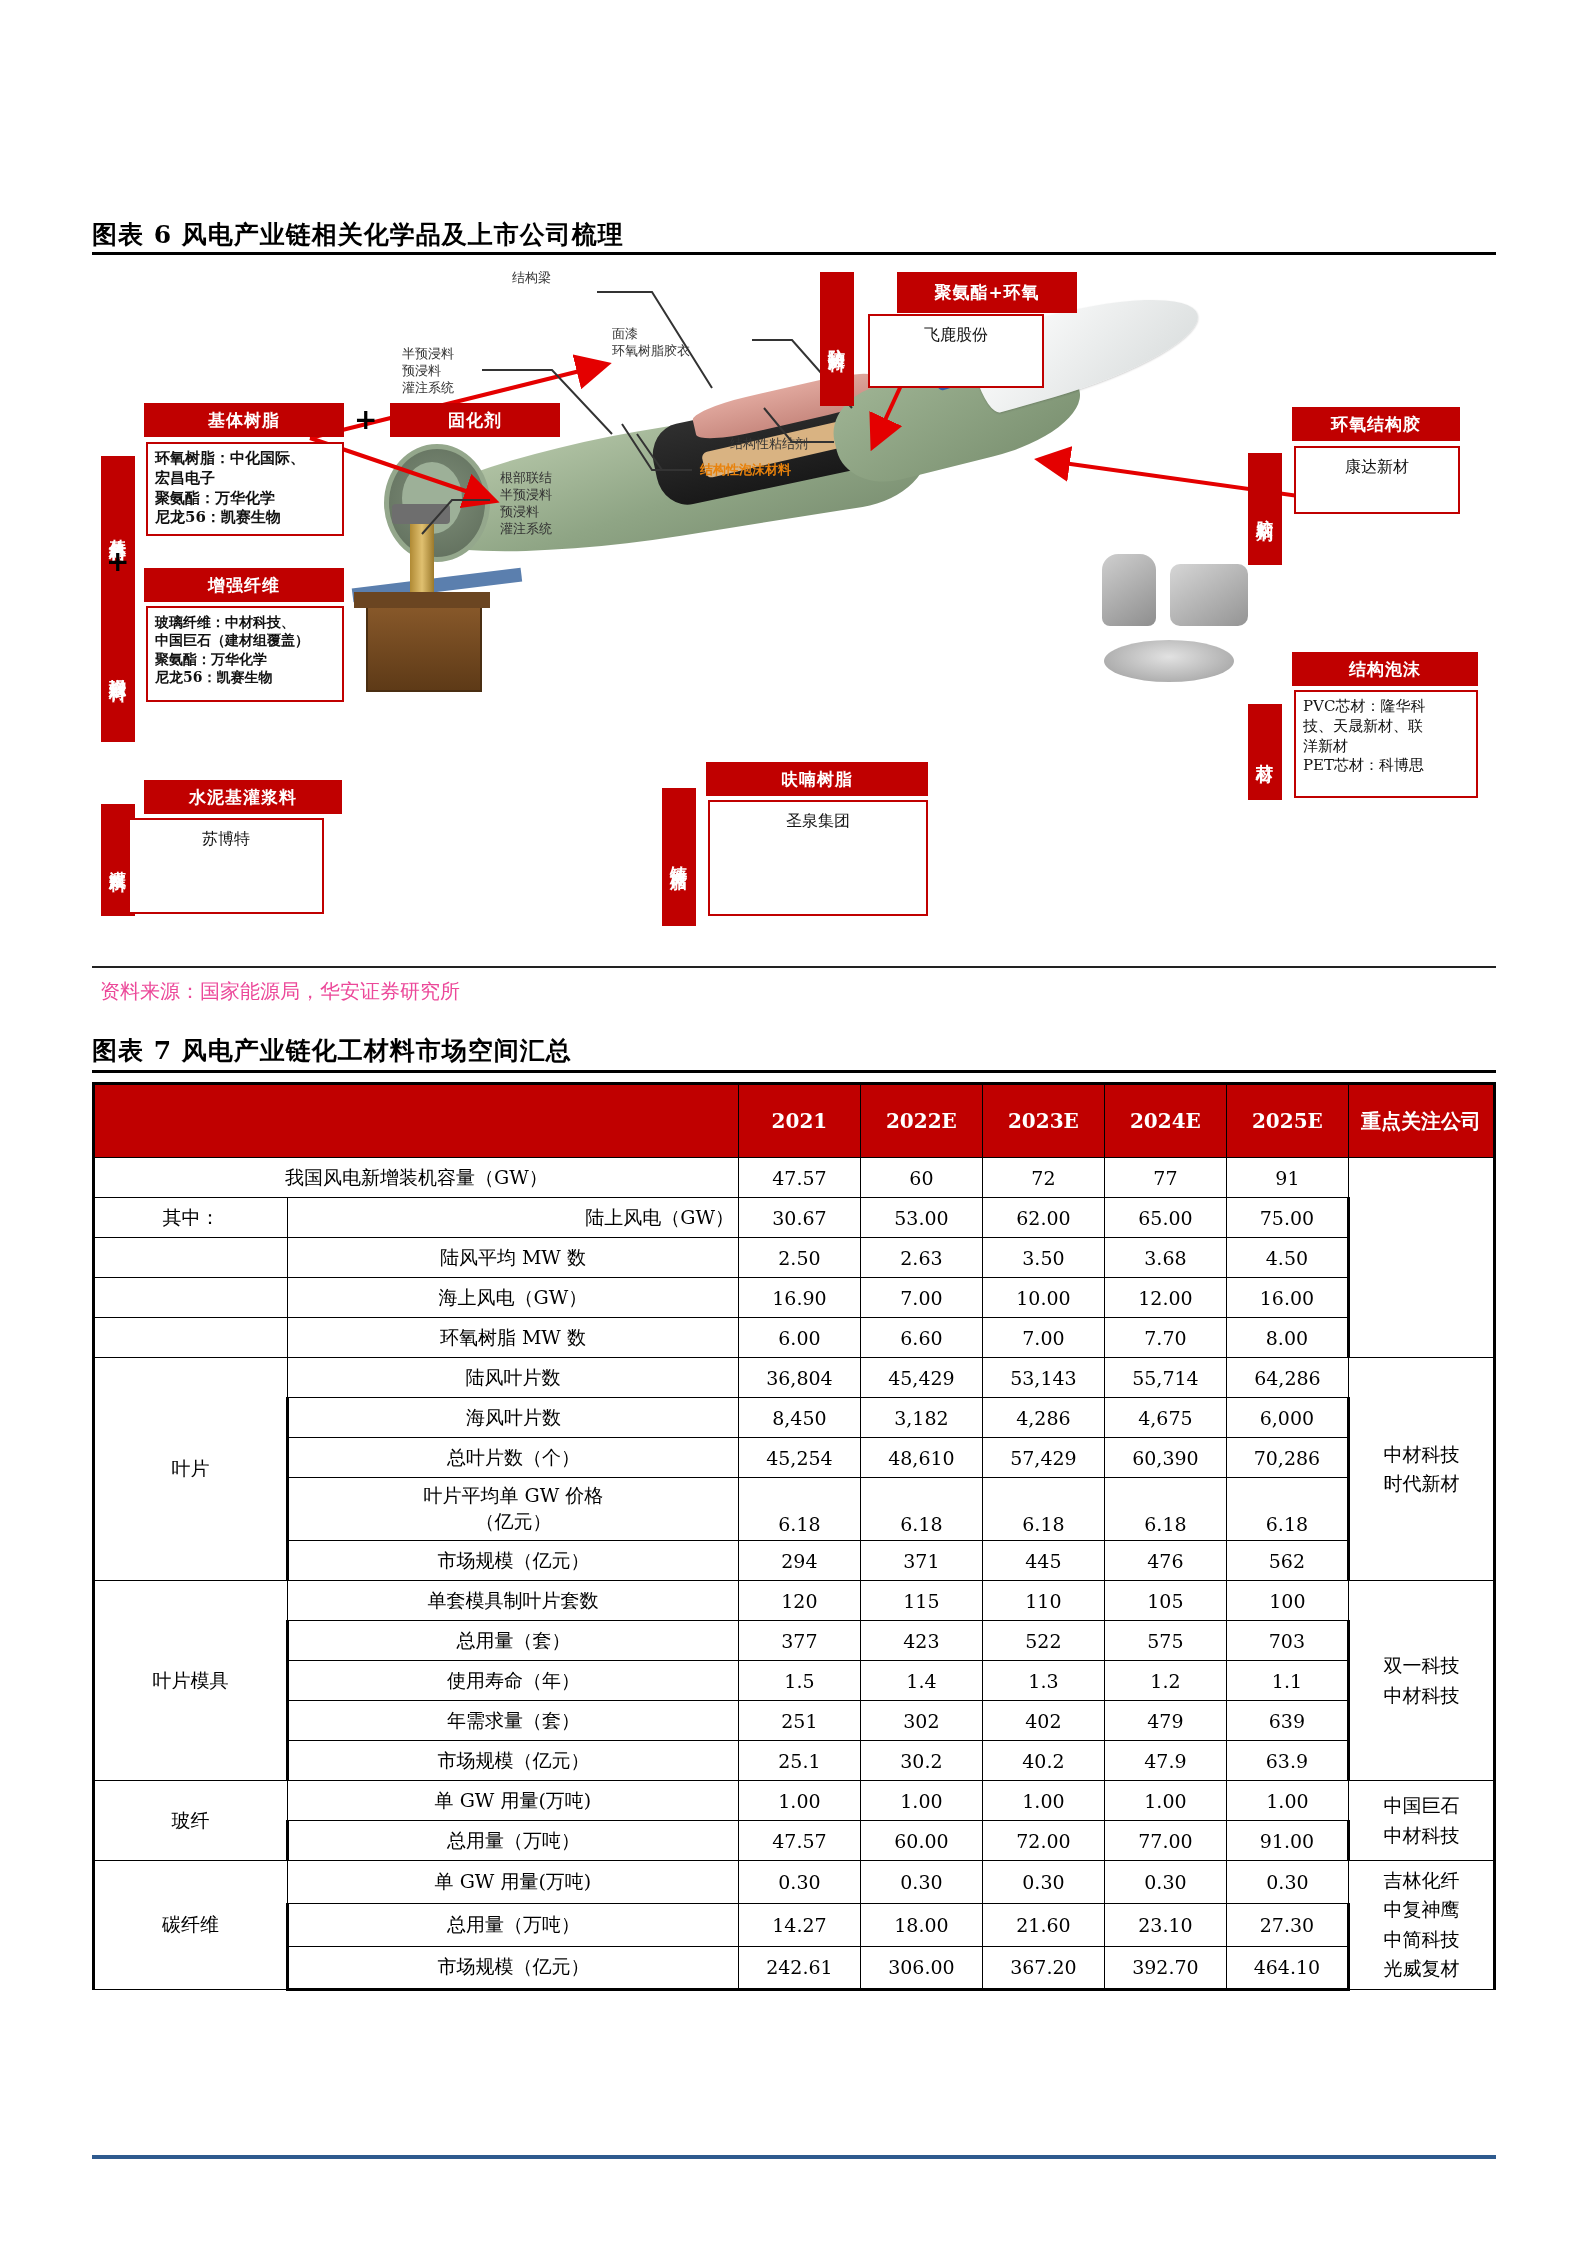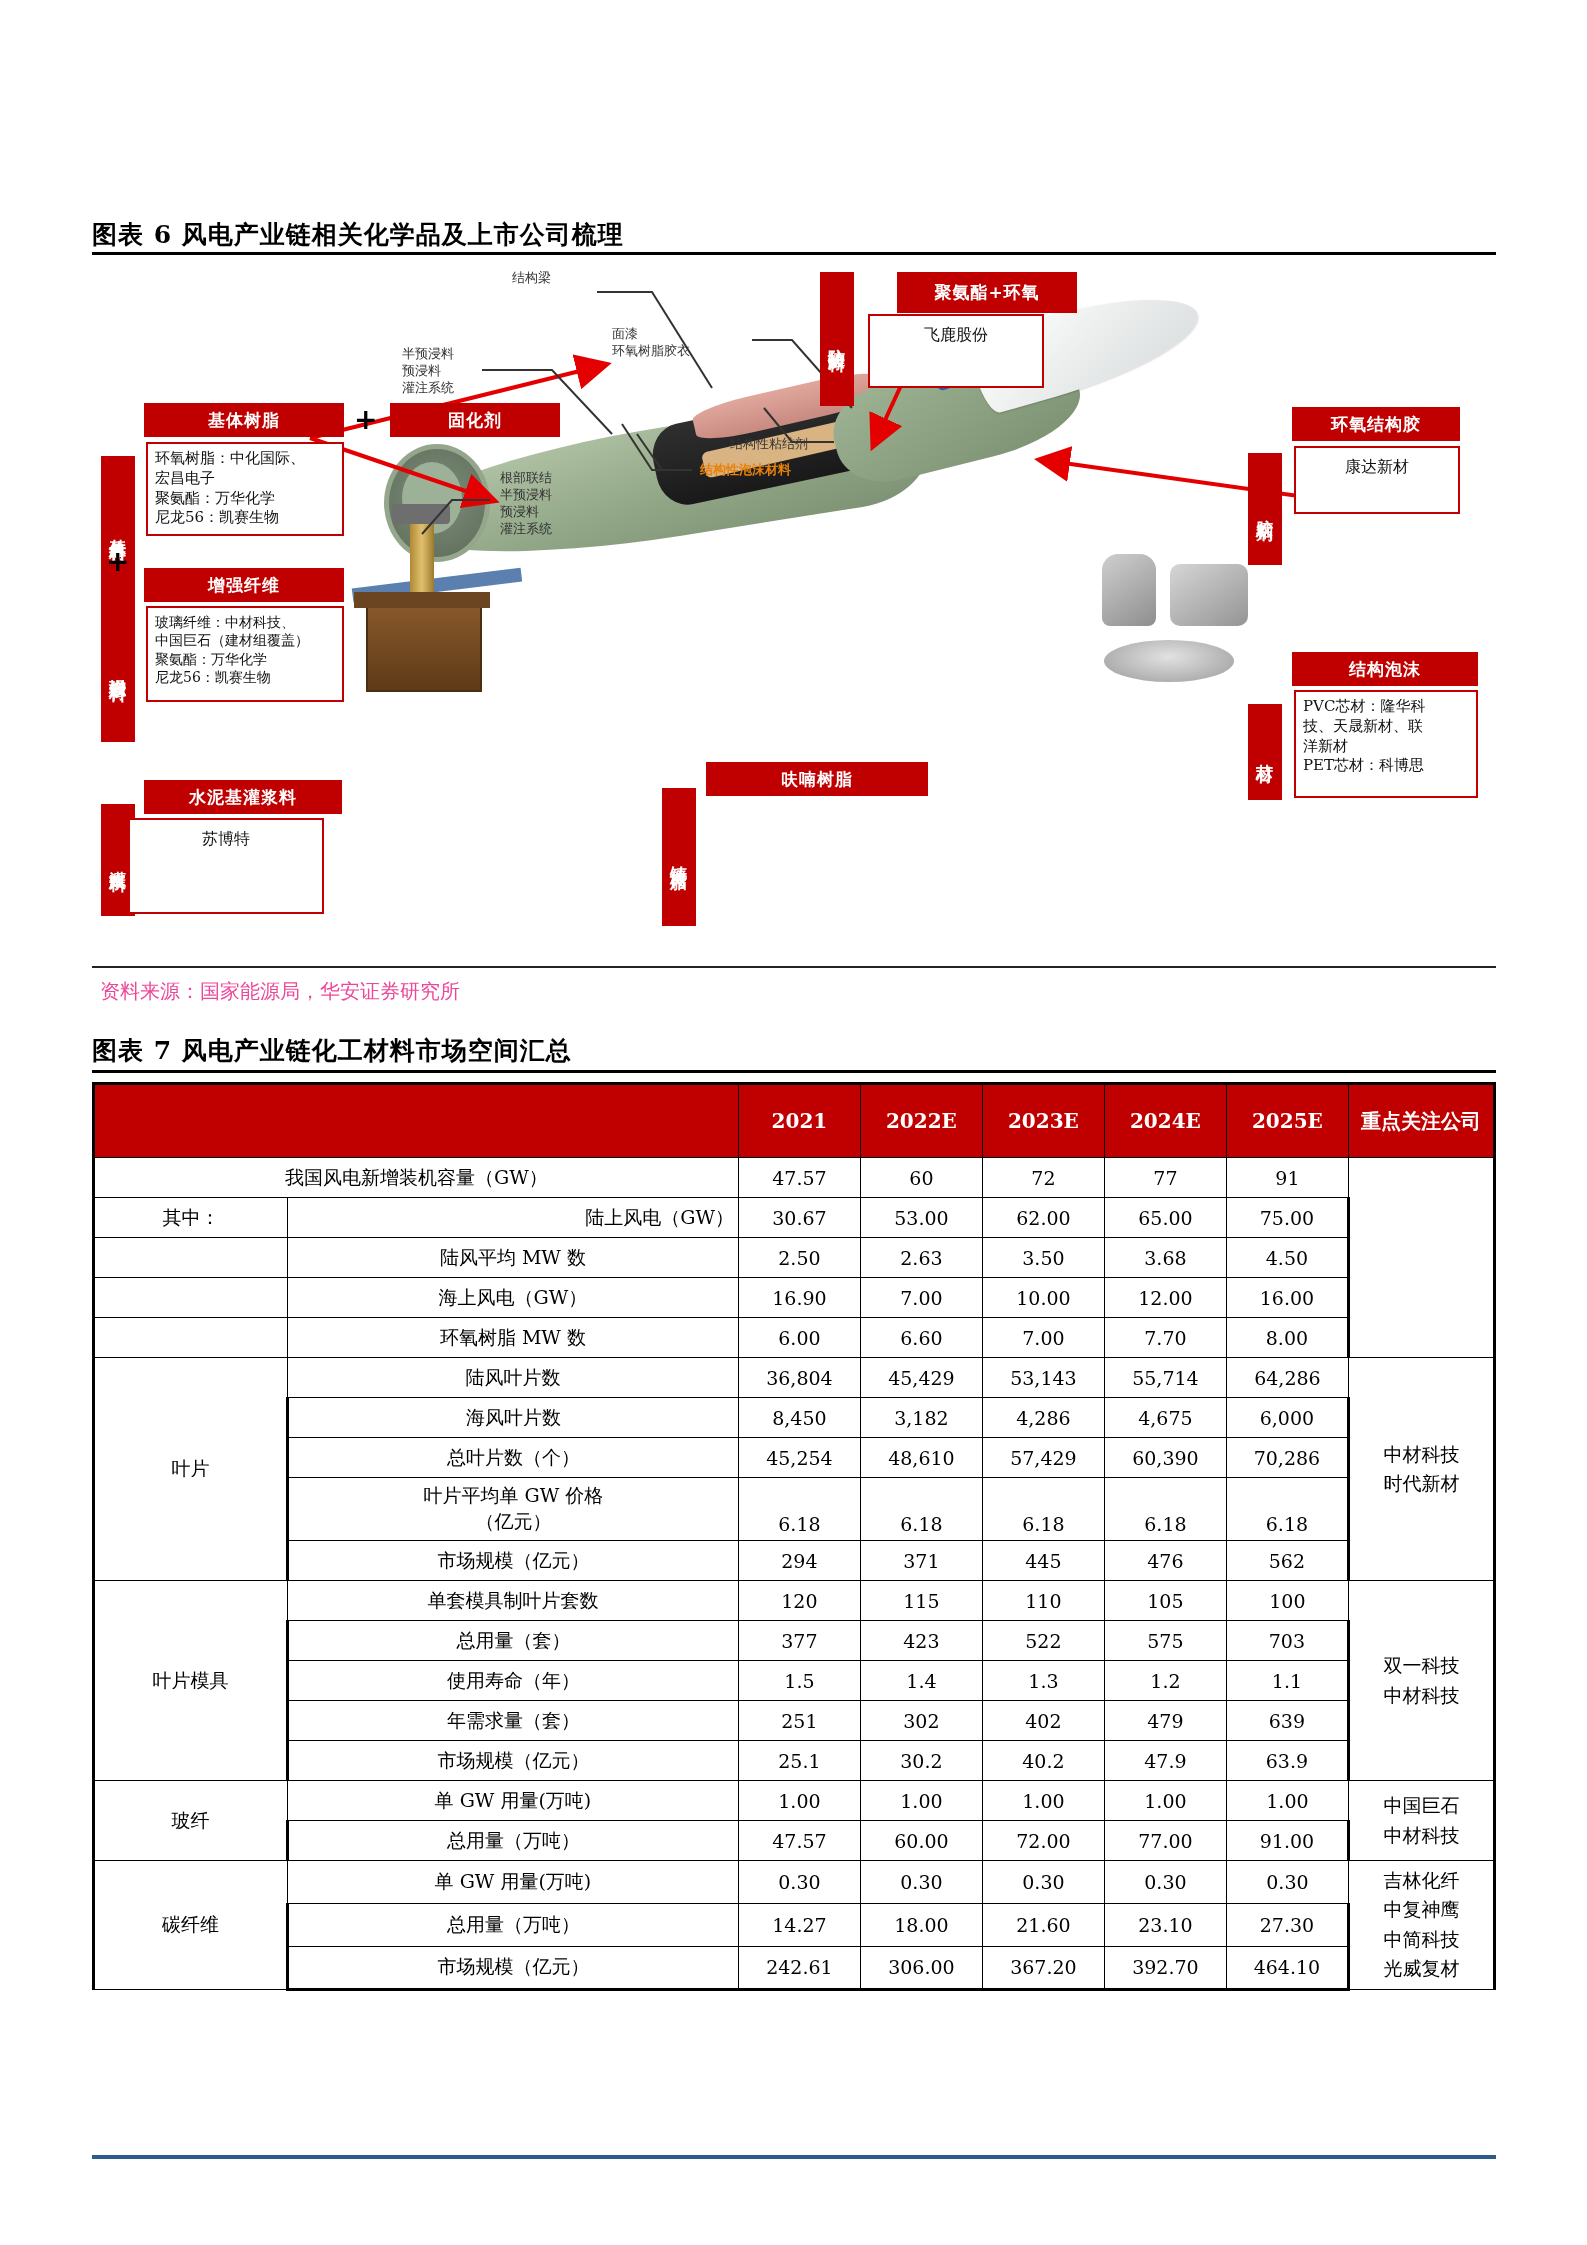--- a/index.html
+++ b/index.html
@@ -71,21 +71,21 @@
   .boxbody{
     position:absolute;
     border:2px solid #C00000;
     background:#fff;
     box-sizing:border-box;
     font-family:"DejaVu Serif", serif;
     font-size:15px;
     line-height:1.32;
     color:#111;
     padding:5px 7px;
-    font-weight:normal;
+    font-weight:bold;
   }
   .boxbody.center{ text-align:center; font-weight:normal; font-size:16px; padding-top:8px;}
   .plus{
     position:absolute;
     font-size:28px; font-weight:bold; color:#000;
     font-family:"DejaVu Sans", sans-serif;
     line-height:1;
   }
 
   
@@ -281,20 +281,21 @@
     <div class="vlabel" style="left:9px; top:556px; width:34px; height:112px;">
       <span>灌浆料</span>
     </div>
     <div class="boxhead" style="left:52px; top:532px; width:198px; height:34px;">水泥基灌浆料</div>
     <div class="boxbody center" style="left:36px; top:570px; width:196px; height:96px;">苏博特</div>
 
     <div class="vlabel" style="left:570px; top:540px; width:34px; height:138px;">
       <span>铸件树脂</span>
     </div>
     <div class="boxhead" style="left:614px; top:514px; width:222px; height:34px;">呋喃树脂</div>
+    <div class="boxbody center" style="left:616px; top:552px; width:220px; height:116px;">圣泉集团</div>
   </div>
 
   <div class="src-rule" style="left:92px; top:966px; width:1404px;"></div>
   <div class="src-line" style="left:100px; top:978px;">资料来源：国家能源局，华安证券研究所</div>
 
   <div class="fig-title" style="left:92px; top:1034px;">图表 7 风电产业链化工材料市场空间汇总</div>
   <div class="fig-rule" style="left:92px; top:1070px; width:1404px;"></div>
 
   <table class="mkt">
     <colgroup>

